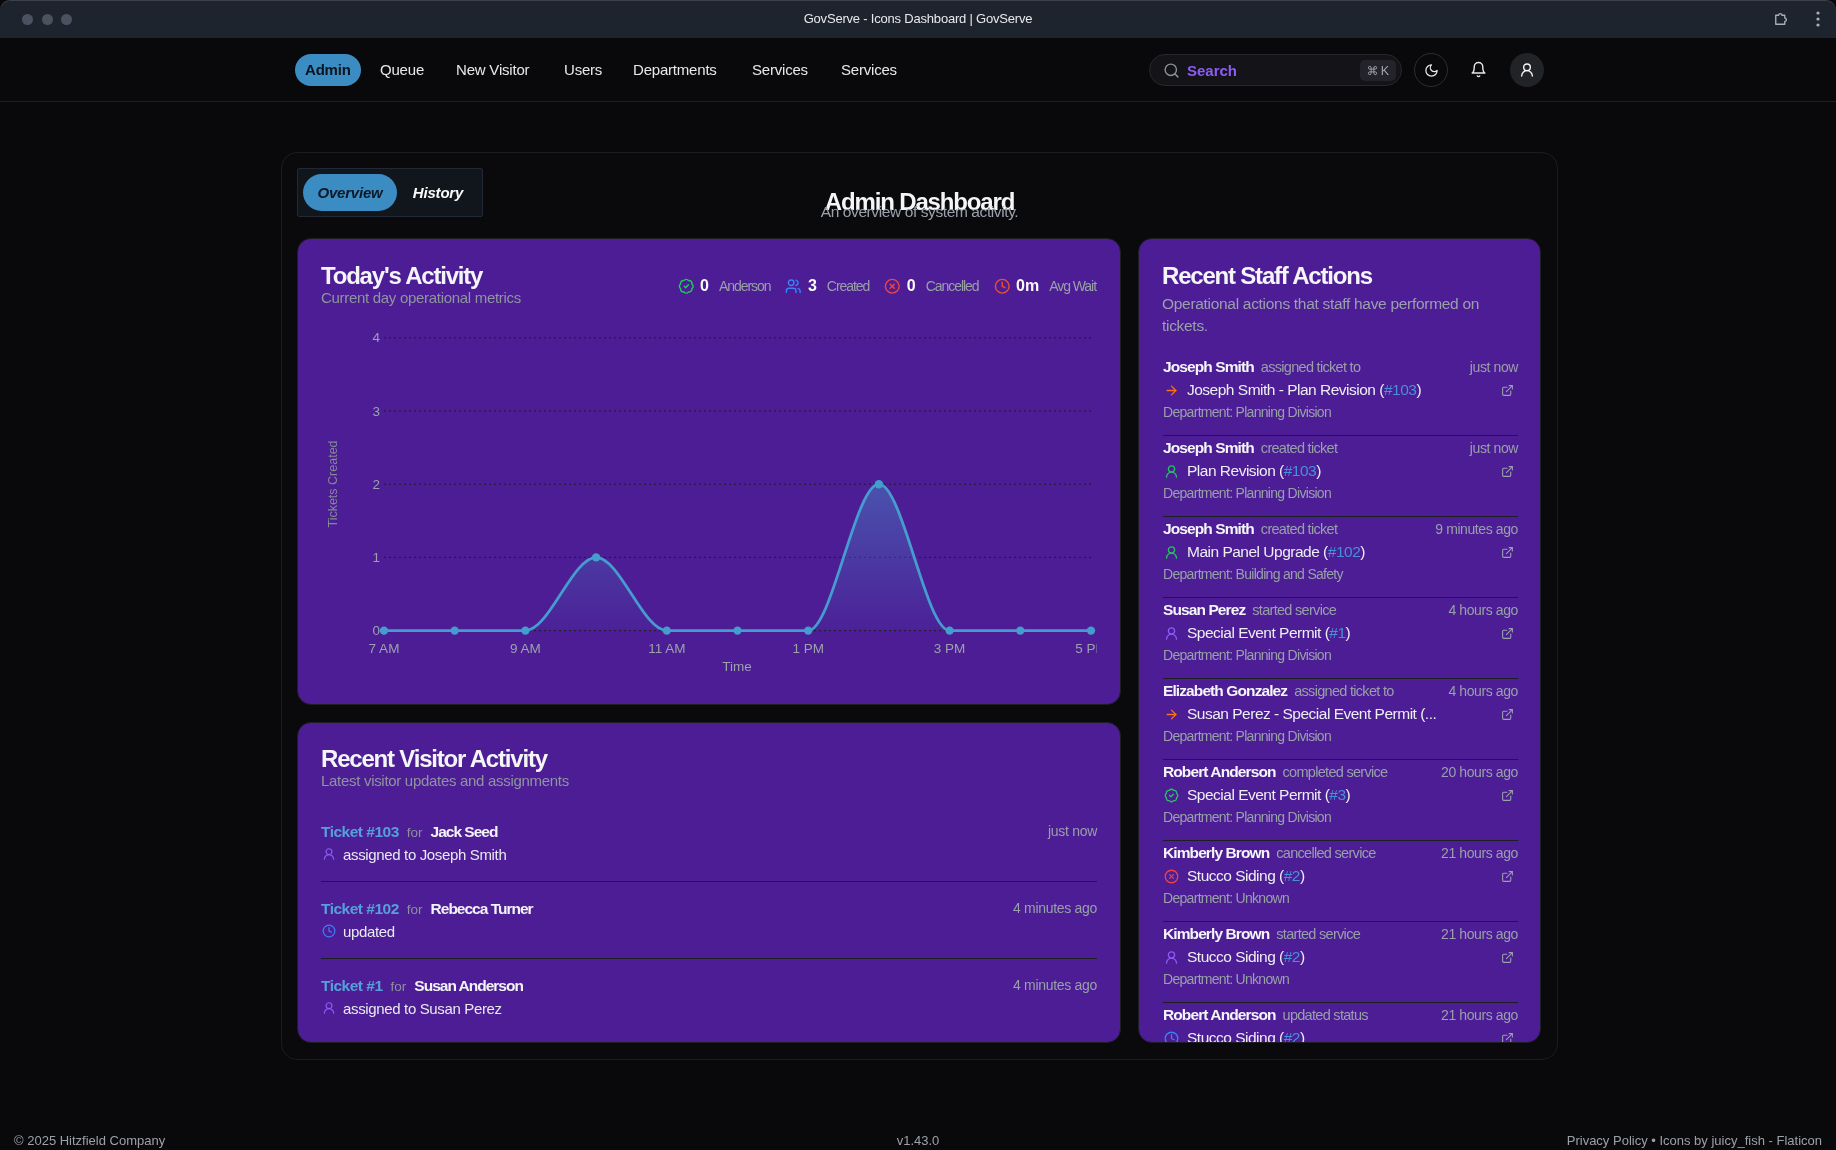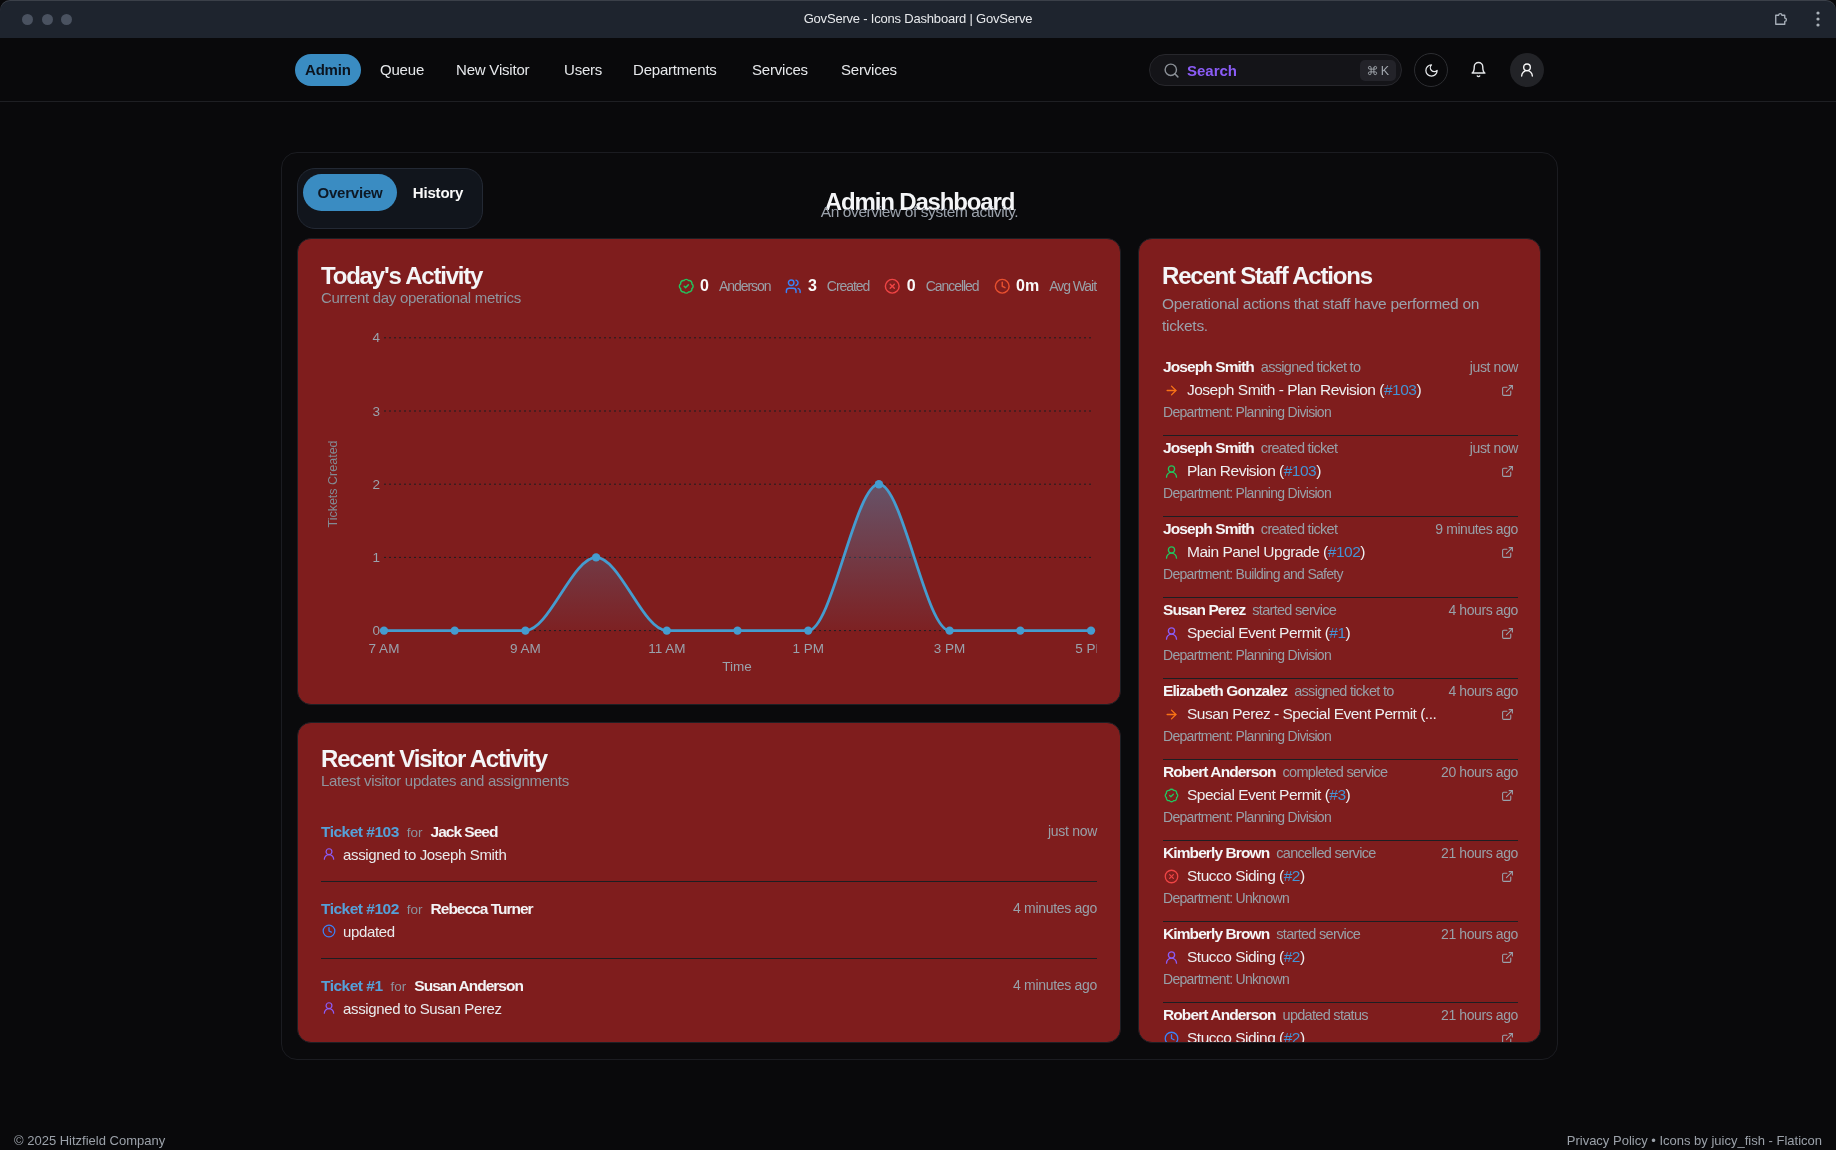--- a/index.html
+++ b/index.html
@@ -14,27 +14,27 @@
 .pill { padding:0 10px; border-radius:16px; background:#3a8cc2; color:#0b141f; font-weight:700; }
 .sbox { position:absolute; left:1149px; top:16px; width:253px; height:32px; border-radius:16px; background:#141418; border:1px solid #27272c; }
 .sbox > svg { position:absolute; left:13px; top:7px; }
 .stext { position:absolute; left:37px; top:0; line-height:31px; font-size:15px; color:#8b5cf6;font-weight:bold; }
 .kbd { position:absolute; right:5px; top:5px; height:21px; padding:0 7px; border-radius:5px; background:#232329; color:#a2a7ae; font-size:12.5px; display:flex; align-items:center; gap:3px; }
 .moonbtn { position:absolute; left:1414px; top:15px; width:34px; height:34px; border-radius:50%; border:1px solid #2c2d31; display:flex; align-items:center; justify-content:center; }
 .bellw { position:absolute; left:1470px; top:23px; }
 .avatar { position:absolute; left:1510px; top:15px; width:34px; height:34px; border-radius:50%; background:#222327; display:flex; align-items:center; justify-content:center; }
 
 .panel { position:absolute; left:281px; top:152px; width:1277px; height:908px; border:1px solid #1b1c21; border-radius:16px; background:#0a0a0c; }
-.toggle { position:absolute; left:297px; top:168px; width:186px; height:61px; border-radius:18px; background:#11151c; border:1px solid #232934; }
+.toggle { position:absolute; left:297px; top:168px; width:186px; height:49px; border-radius:2px; background:#11151c; border:1px solid #232934;font-style:italic; }
 .tactive { position:absolute; left:5px; top:5px; width:94px; height:37px; border-radius:19px; background:#3a8cc2; color:#0d1825; font-size:15px; font-weight:700; text-align:center; line-height:37px; letter-spacing:-0.2px; }
 .thistory { position:absolute; left:99px; top:5px; width:82px; height:37px; color:#fafafa; font-size:15px; font-weight:700; text-align:center; line-height:37px; letter-spacing:-0.2px; }
 .ptitle { position:absolute; left:281px; top:172px; width:1277px; text-align:center; font-size:24px; font-weight:700; color:#f4f5f7; letter-spacing:-1.15px;margin-top:16px; }
 .psub { position:absolute; left:281px; top:203px; width:1277px; text-align:center; font-size:15.5px; color:#9aa1ab; letter-spacing:-0.4px; }
 
-.card { position:absolute; background:#7f1d1d; border:1px solid #1e1f24; border-radius:14px; }
+.card { position:absolute; background:#4c1d95; border:1px solid #1e1f24; border-radius:14px; }
 .c1 { left:297px; top:238px; width:824px; height:467px; }
 .c2 { left:297px; top:722px; width:824px; height:321px; }
 .c3 { left:1138px; top:238px; width:403px; height:805px; overflow:hidden; }
 .ctitle { position:absolute; font-size:24px; font-weight:700; color:#f4f5f7; letter-spacing:-1.2px; }
 .csub { position:absolute; font-size:15px; color:#8f959e; letter-spacing:-0.3px; }
 .statsrow { position:absolute; top:276px; right:740px; display:flex; gap:15px; align-items:center; height:20px; }
 .stat { display:flex; align-items:center; }
 .snum { font-size:16px; font-weight:700; color:#fafafa; margin-left:6px; }
 .slab { font-size:14px; color:#99a0a8; letter-spacing:-1.05px; margin-left:10px; }
 .chart { position:absolute; left:321px; top:250px; }
@@ -434,13 +434,14 @@
     <svg style="flex:none" width="14" height="14" viewBox="0 0 24 24" fill="none" stroke="#8b5cf6" stroke-width="2.1" stroke-linecap="round" stroke-linejoin="round">
       <circle cx="12" cy="8" r="5"></circle>
       <path d="M20 21a8 8 0 0 0-16 0"></path>
     </svg>
     <span>assigned to Susan Perez</span>
   </div>
 <div class="ctitle" style="left:1162px;top:262px">Recent Staff Actions</div>
 <div class="csub" style="left:1162px;top:293px;width:330px;line-height:22px;font-size:15.5px;color:#9aa1ab">Operational actions that staff have performed on tickets.</div>
 <div class="foot">
   <span class="abs" style="left:14px">© 2025 Hitzfield Company</span>
+  <span class="abs" style="left:0;width:1836px;text-align:center">v1.43.0</span>
   <span class="abs" style="right:14px">Privacy Policy • Icons by juicy_fish - Flaticon</span>
 </div>
 </body></html>

